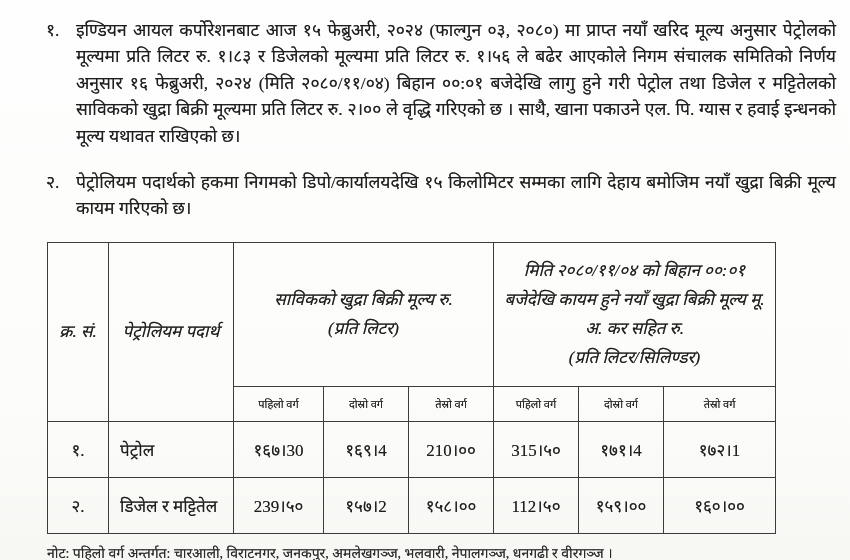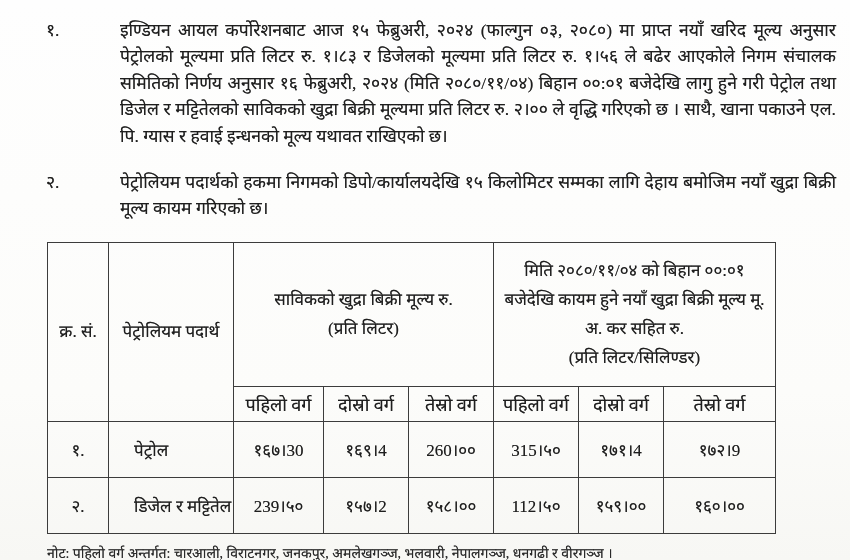--- a/index.html
+++ b/index.html
@@ -23,47 +23,47 @@
     line-height: 26.4px;
     margin-bottom: 20px;
   }
   .para .num {
     width: 30px;
     flex: 0 0 30px;
   }
   .para .ptext {
     flex: 1;
     text-align: justify;
-    margin-left: 44px;
   }
   table.price {
     border-collapse: collapse;
     margin-left: 1px;
     width: 728px;
     table-layout: fixed;
     margin-top: 7px;
   }
   table.price td {
     border: 1.6px solid #3c3c3c;
     text-align: center;
     vertical-align: middle;
     font-size: 17px;
   }
   tr.hrow1 { height: 144px; }
   tr.hrow1 td {
     white-space: pre-line;
     line-height: 29px;
     padding: 2px 6px;
+    font-style: italic;
   }
   tr.hrow2 { height: 35px; }
-  tr.hrow2 td { font-size: 18px; }
+  tr.hrow2 td { font-size: 11px; }
   tr.drow { height: 56px; }
   tr.drow td.product {
     text-align: left;
-    padding-left: 25px;
+    padding-left: 11px;
     margin-top: 31px;
   }
   .note {
     position: absolute;
     left: 47px;
     top: 544px;
     width: 760px;
     font-size: 14px;
     line-height: 19px;
     white-space: nowrap;
@@ -111,24 +111,24 @@
         <td>तेस्रो वर्ग</td>
         <td>पहिलो वर्ग</td>
         <td>दोस्रो वर्ग</td>
         <td>तेस्रो वर्ग</td>
       </tr>
       <tr class="drow">
         <td>१.</td>
         <td class="product">पेट्रोल</td>
         <td>१६७।30</td>
         <td>१६९।4</td>
-        <td>260।००</td>
+        <td>210।००</td>
         <td>315।५०</td>
         <td>१७१।4</td>
-        <td>१७२।9</td>
+        <td>१७२।1</td>
       </tr>
       <tr class="drow">
         <td>२.</td>
         <td class="product">डिजेल र मट्टितेल</td>
         <td>239।५०</td>
         <td>१५७।2</td>
         <td>१५८।००</td>
         <td>112।५०</td>
         <td>१५९।००</td>
         <td>१६०।००</td>

